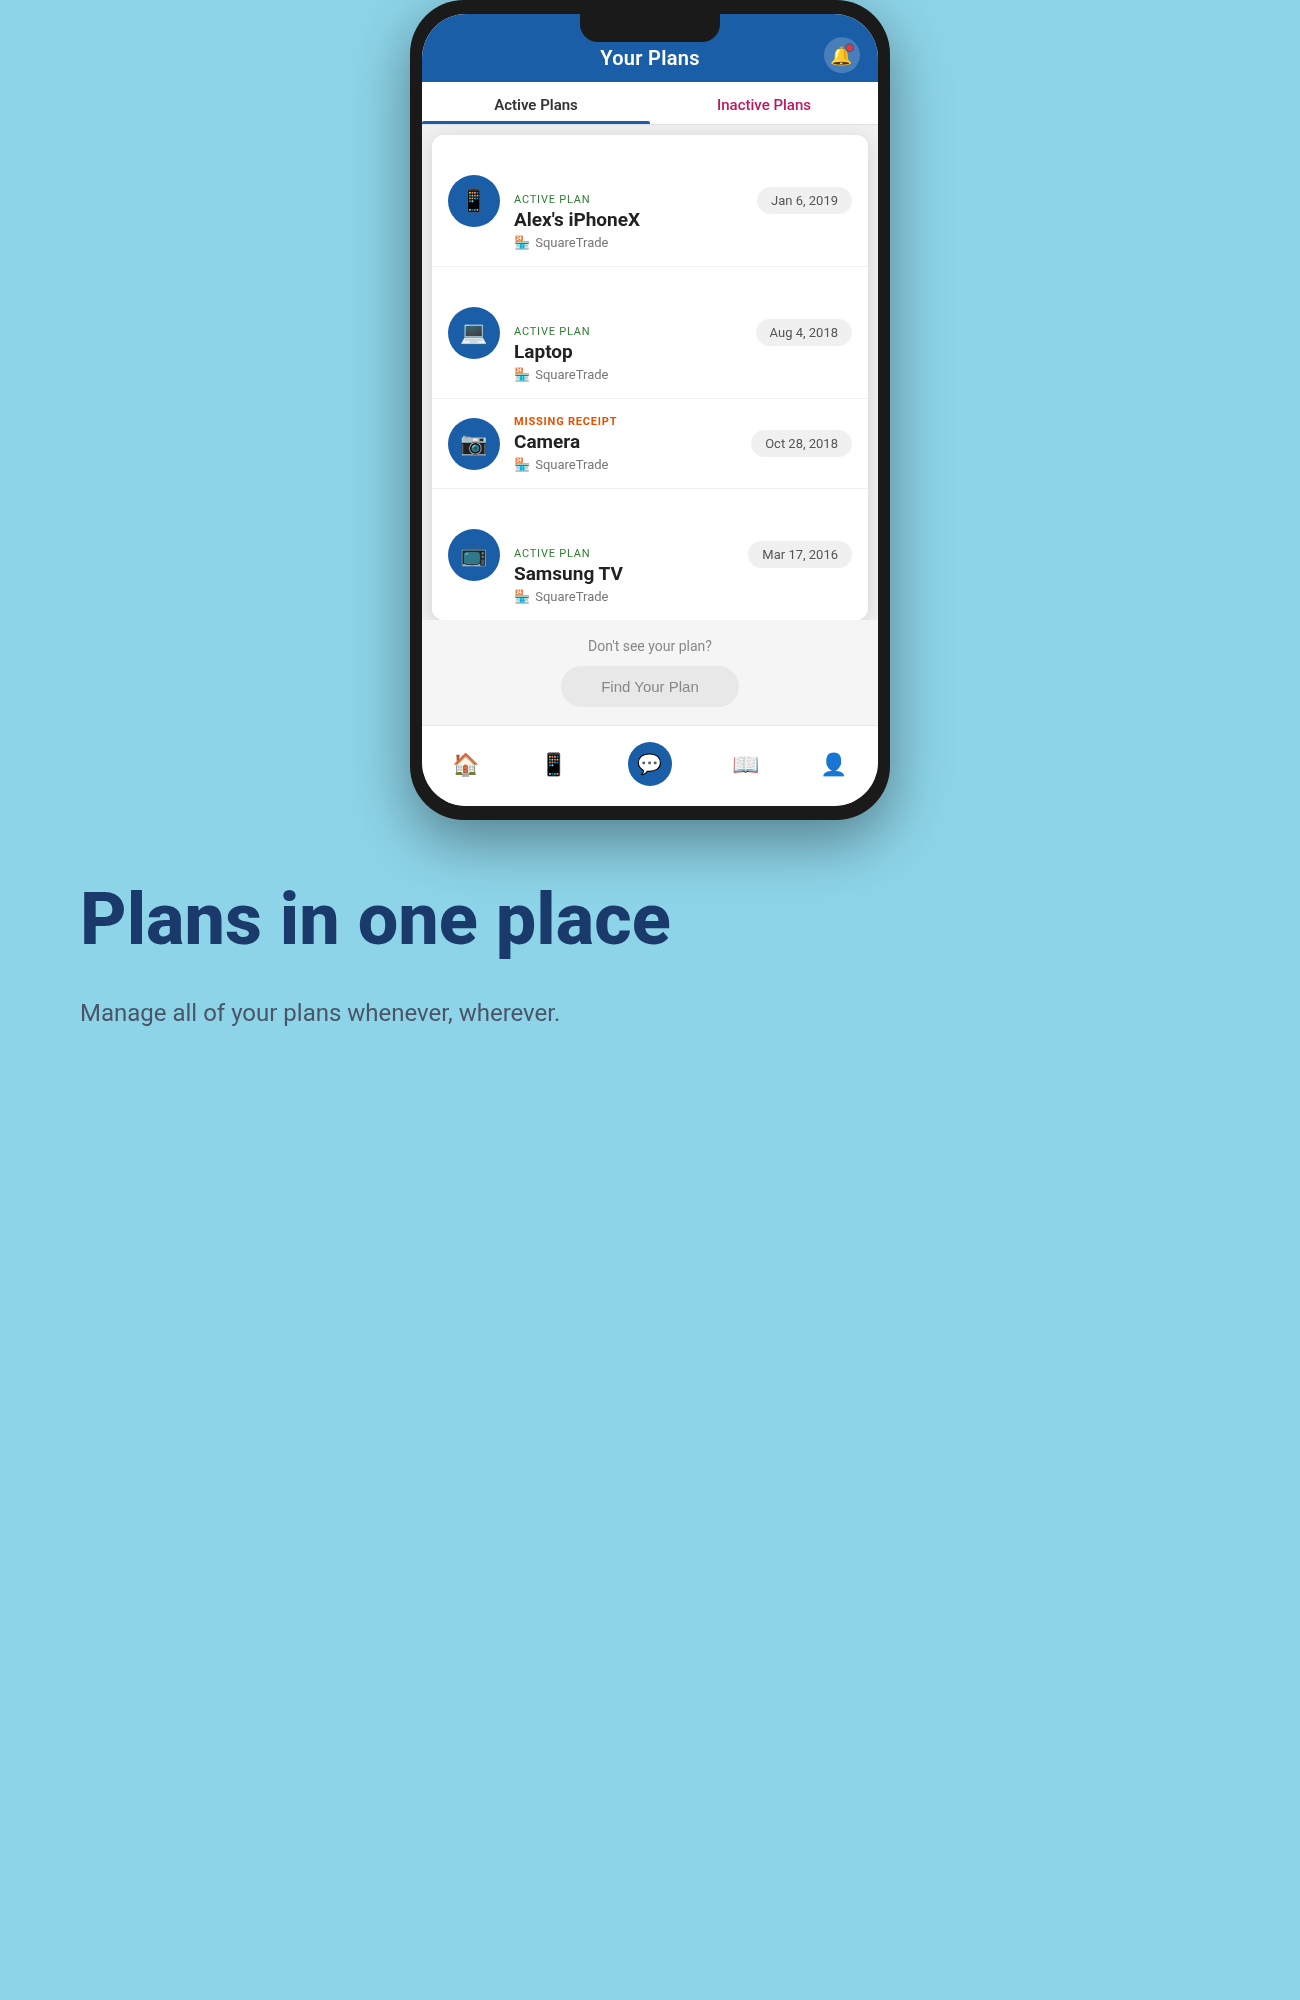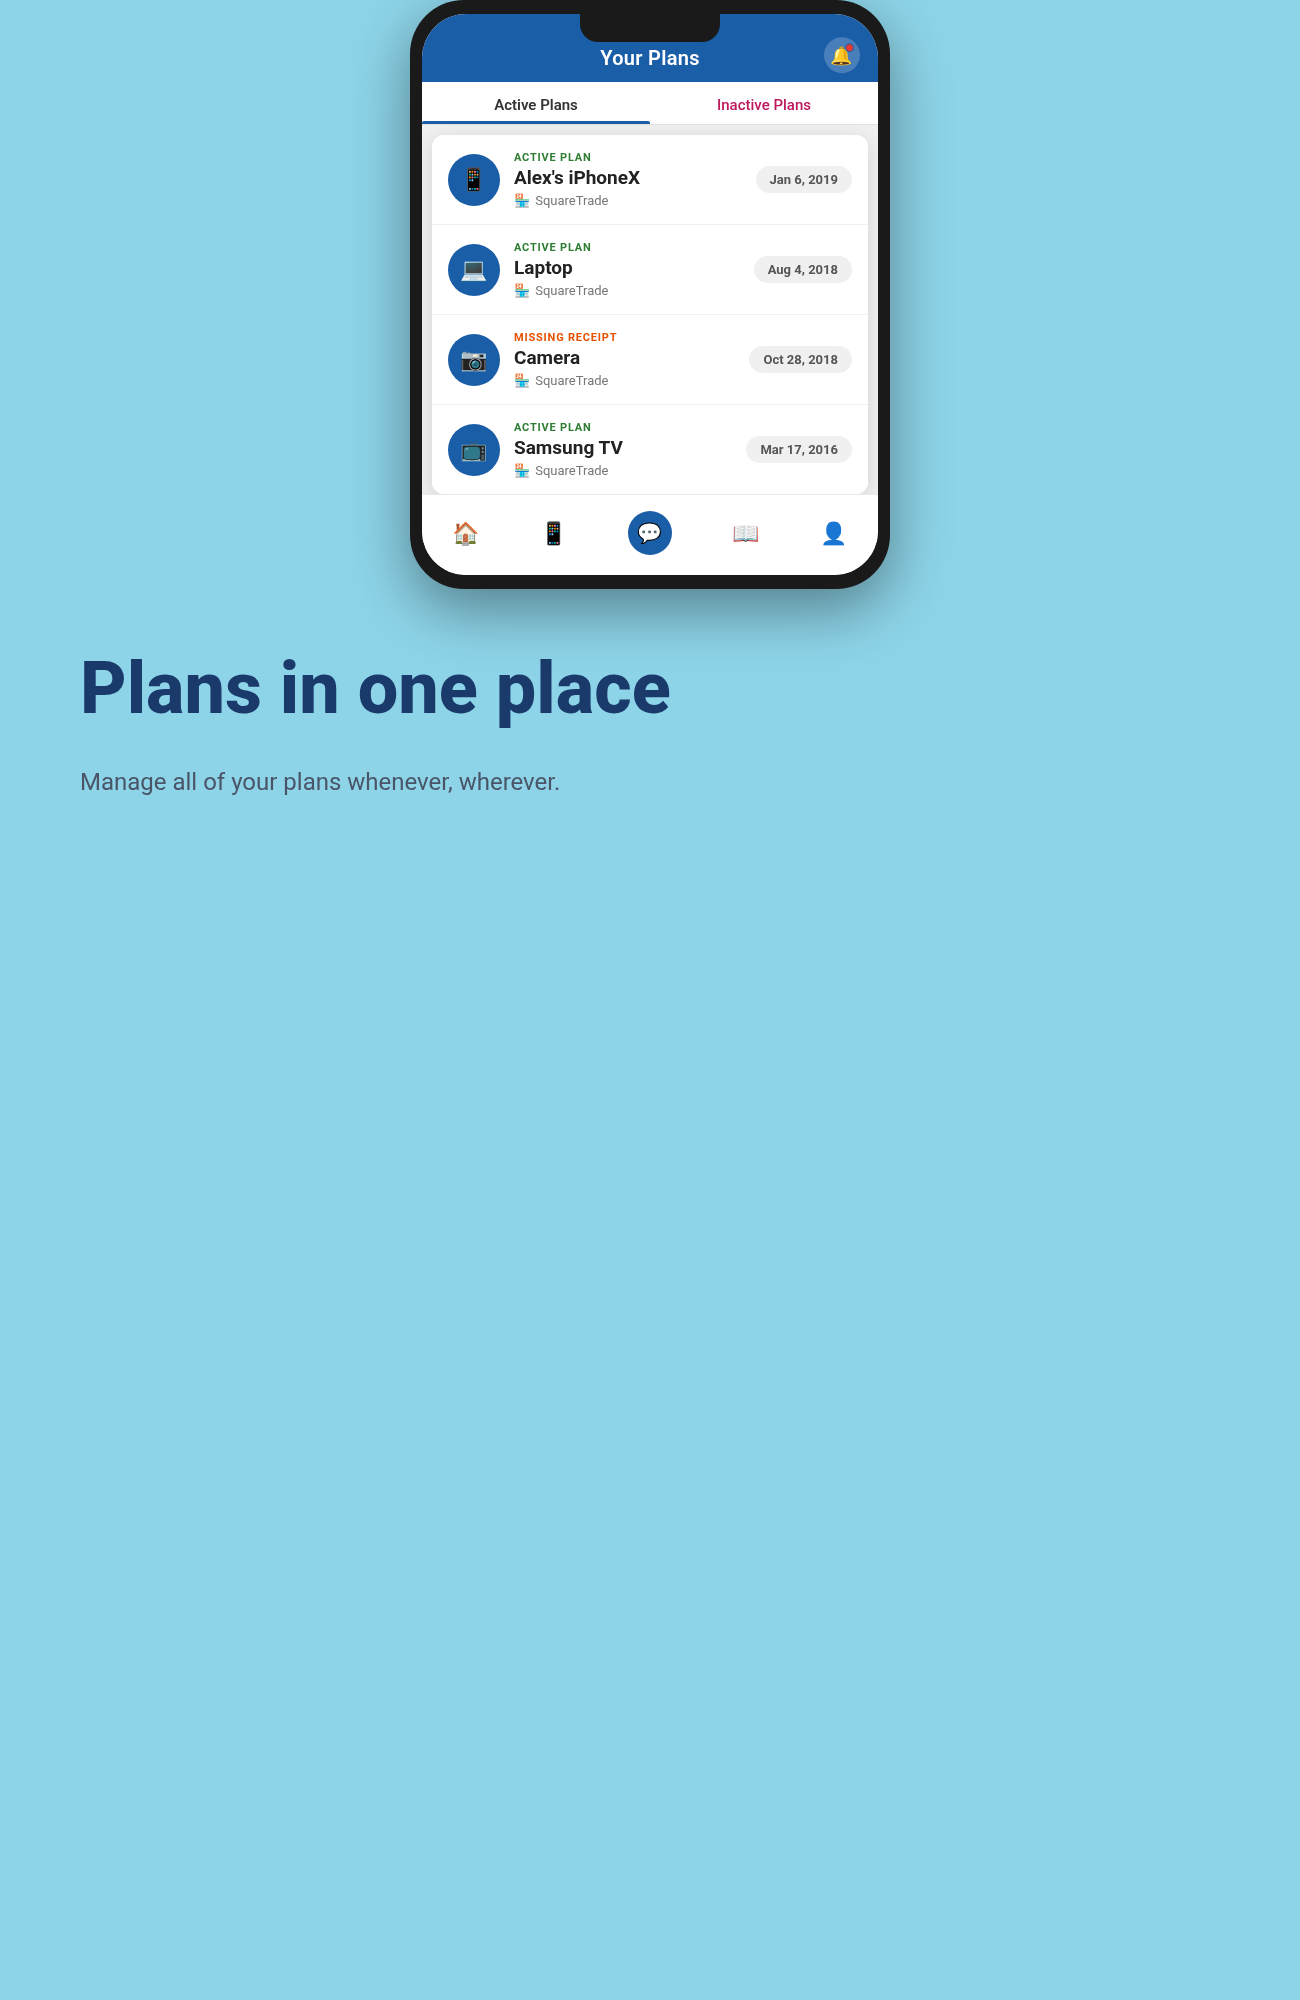--- a/index.html
+++ b/index.html
@@ -173,24 +173,25 @@
       font-size: 22px;
     }
 
     .plan-details {
       flex: 1;
     }
 
     .plan-status-active {
       color: #2e7d32;
       font-size: 11px;
-      font-weight: 700;
+      font-weight: 400;
       letter-spacing: 0.8px;
       text-transform: uppercase;
       margin-bottom: 2px;
+      margin-top: 42px;
     }
 
     .plan-status-missing {
       color: #e65100;
       font-size: 11px;
       font-weight: 700;
       letter-spacing: 0.8px;
       text-transform: uppercase;
       margin-bottom: 2px;
     }
@@ -214,21 +215,21 @@
       font-size: 13px;
       color: #aaa;
     }
 
     .plan-date-badge {
       background: #f0f0f0;
       border-radius: 20px;
       padding: 6px 14px;
       font-size: 13px;
       color: #555;
-      font-weight: 700;
+      font-weight: 400;
       white-space: nowrap;
       flex-shrink: 0;
       margin-left: 10px;
     }
 
     
     .find-plan-section {
       background: #f5f5f5;
       padding: 18px 20px;
       text-align: center;
@@ -394,20 +395,24 @@
             <div class="plan-provider">
               <span class="provider-icon">🏪</span>
               <span>SquareTrade</span>
             </div>
           </div>
           <div class="plan-date-badge">Mar 17, 2016</div>
         </div>
 
       </div>
 
+      <div class="find-plan-section">
+        <div class="dont-see-text">Don't see your plan?</div>
+        <button class="find-plan-btn">Find Your Plan</button>
+      </div>
 
       <div class="bottom-nav">
         <div class="nav-item">
           <span class="nav-icon">🏠</span>
         </div>
         <div class="nav-item">
           <span class="nav-icon">📱</span>
         </div>
         <div class="nav-item">
           <div class="nav-icon active-nav">

